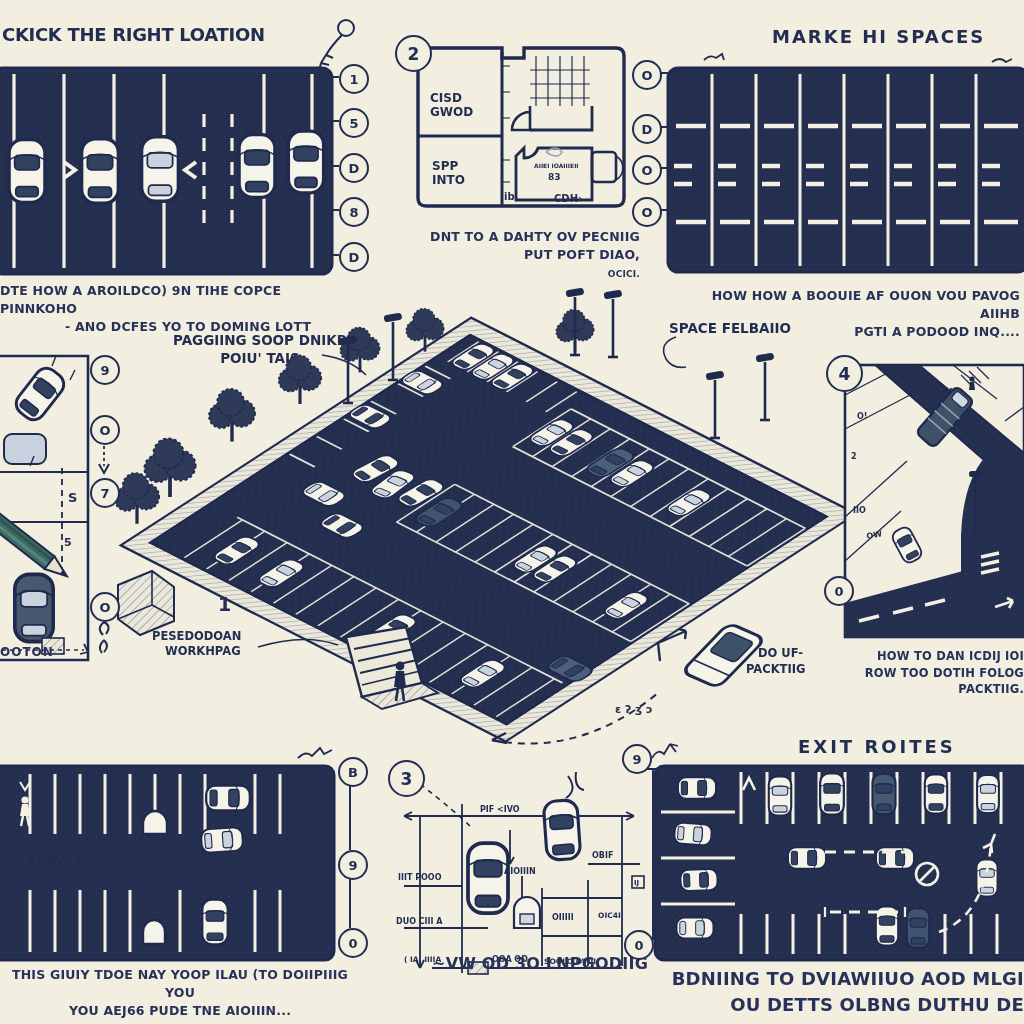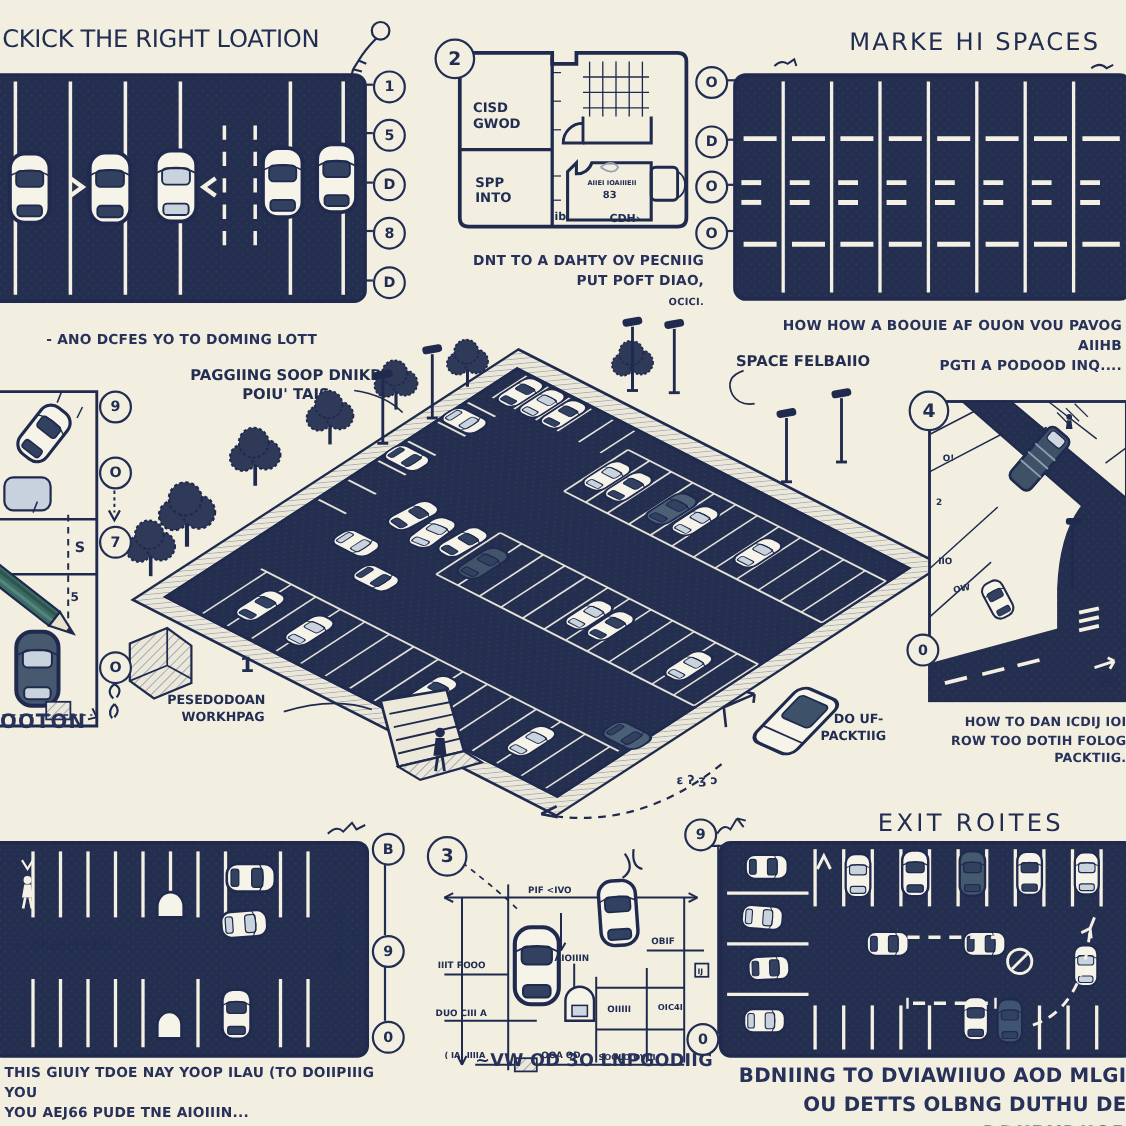--- a/index.html
+++ b/index.html
@@ -1,21 +1,21 @@
 <!DOCTYPE html>
 <html><head>
 <meta charset="utf-8">
 <style>
   :root{
     --bg:#f2efe1; --ink:#222d52; --asphalt:#242e4f; --white:#f4f1e4;
   }
   html,body{margin:0;padding:0;background:#d8d5c8;}
   #canvas{position:relative;width:1024px;height:1024px;background:var(--bg);
     font-family:"DejaVu Sans",sans-serif;color:var(--ink);overflow:hidden;margin:0 auto;}
-  .h{position:absolute;font-weight:400;font-size:22px;letter-spacing:-.3px;color:var(--ink);white-space:nowrap;}
+  .h{position:absolute;font-weight:700;font-size:18px;letter-spacing:-.3px;color:var(--ink);white-space:nowrap;}
   .cap{position:absolute;font-weight:700;font-size:12.5px;line-height:1.45;color:#273159;letter-spacing:.2px;}
   .cap.center{text-align:right;}
   .mk{position:absolute;width:26px;height:26px;border:2.3px solid var(--ink);border-radius:50%;
     background:var(--bg);display:flex;align-items:center;justify-content:center;
     font-size:13px;font-weight:700;z-index:6;}
   .mk.big{width:33px;height:33px;font-size:17px;}
   .tick{position:absolute;height:2.2px;background:var(--ink);z-index:5;}
   .vline{position:absolute;width:2.2px;background:var(--ink);z-index:4;}
   svg{position:absolute;overflow:visible;}
   svg text{font-family:"DejaVu Sans",sans-serif;font-weight:700;fill:var(--ink);}
@@ -103,22 +103,22 @@
     </div>
 <div class="mk" style="left:339px;top:242px">
       <span>D</span>
     </div>
 <div class="tick" style="left:327px;top:76px;width:12px"></div>
 <div class="tick" style="left:327px;top:120px;width:12px"></div>
 <div class="tick" style="left:327px;top:165px;width:12px"></div>
 <div class="tick" style="left:327px;top:209px;width:12px"></div>
 <div class="tick" style="left:327px;top:254px;width:12px"></div>
 <div class="cap" style="left:0;top:282px;width:345px">
-  <br>
-  <span style="padding-left:42px">- ANO DCFES YO TO DOMING LOTT</span>
+  <span>DTE HOW A AROILDCO) 9N TIHE COPCE PINNKOHO</span><br>
+  <span style="padding-left:65px">- ANO DCFES YO TO DOMING LOTT</span>
 </div>
 
 <div class="mk big" style="left:395px;top:35px">
       <span>2</span>
     </div>
 <svg width="228" height="175" style="left:406px;top:40px">
   <path d="M14,8 H96 v10 h22 v-10 H210 q8,0 8,8 V158 q0,8 -8,8 H20 q-8,0 -8,-8 V14 q0,-6 2,-6 Z" fill="#f2efe1" stroke="#1f2a4e" stroke-width="3.4"></path>
   <line x1="96" y1="12" x2="96" y2="166" stroke="#1f2a4e" stroke-width="3"></line>
   <line x1="12" y1="96" x2="96" y2="96" stroke="#1f2a4e" stroke-width="3"></line>
   <g stroke="#1f2a4e" stroke-width="1.2">
@@ -254,21 +254,21 @@
 <div class="mk" style="left:90px;top:592px">
       <span>O</span>
     </div>
 <svg width="20" height="30" style="left:96px;top:446px">
   <line x1="8" y1="0" x2="8" y2="20" stroke="#1f2a4e" stroke-width="1.8" stroke-dasharray="3 3"></line>
   <path d="M3,18 L8,27 L13,18" fill="none" stroke="#1f2a4e" stroke-width="2"></path>
 </svg>
 <svg width="26" height="40" style="left:92px;top:620px">
   <path d="M12,2 q8,4 2,12 m-2,-12 q-8,6 -1,13 m1,5 q6,6 0,12 m0,-12 q-7,7 -2,13" fill="none" stroke="#1f2a4e" stroke-width="2"></path>
 </svg>
-<div class="cap" style="left:0;top:644px;font-size:18px;letter-spacing:1px">OOTON</div>
+<div class="cap" style="left:0;top:644px;font-size:12px;letter-spacing:1px">OOTON</div>
 
 <svg width="740" height="478" style="left:110px;top:285px">
 
   <text x="150" y="60" font-size="13.5" text-anchor="middle">PAGGIING SOOP DNIKB</text>
   <text x="150" y="78" font-size="13.5" text-anchor="middle">POIU' TAIS</text>
   <path d="M212,70 q28,4 44,20" fill="none" stroke="#1f2a4e" stroke-width="1.6"></path>
   <text x="620" y="48" font-size="13.5" text-anchor="middle">SPACE FELBAIIO</text>
   <path d="M566,52 q-18,6 -10,22 q6,10 20,8" fill="none" stroke="#1f2a4e" stroke-width="1.6"></path>
 
   <g transform="translate(360,50) rotate(27) skewX(-30)">
@@ -529,21 +529,21 @@
       <span>B</span>
     </div>
 <div class="mk" style="left:338px;top:850px">
       <span>9</span>
     </div>
 <div class="mk" style="left:338px;top:928px">
       <span>0</span>
     </div>
 <div class="vline" style="left:349px;top:785px;height:65px"></div>
 <div class="vline" style="left:349px;top:878px;height:50px"></div>
-<div class="cap" style="left:4px;top:966px;width:352px;text-align:left">
+<div class="cap" style="left:4px;top:966px;width:352px;text-align:center">
   <span>THIS GIUIY TDOE NAY YOOP ILAU (TO DOIIPIIIG YOU</span><br>
   <span>YOU AEJ66 PUDE TNE AIOIIIN...</span>
 </div>
 
 <div class="mk big" style="left:388px;top:760px">
       <span>3</span>
     </div>
 <svg width="256" height="220" style="left:392px;top:768px">
   <path d="M28,16 q36,28 52,44" fill="none" stroke="#1f2a4e" stroke-width="1.6" stroke-dasharray="5 5"></path>
   <g stroke="#1f2a4e" stroke-width="1.8">

